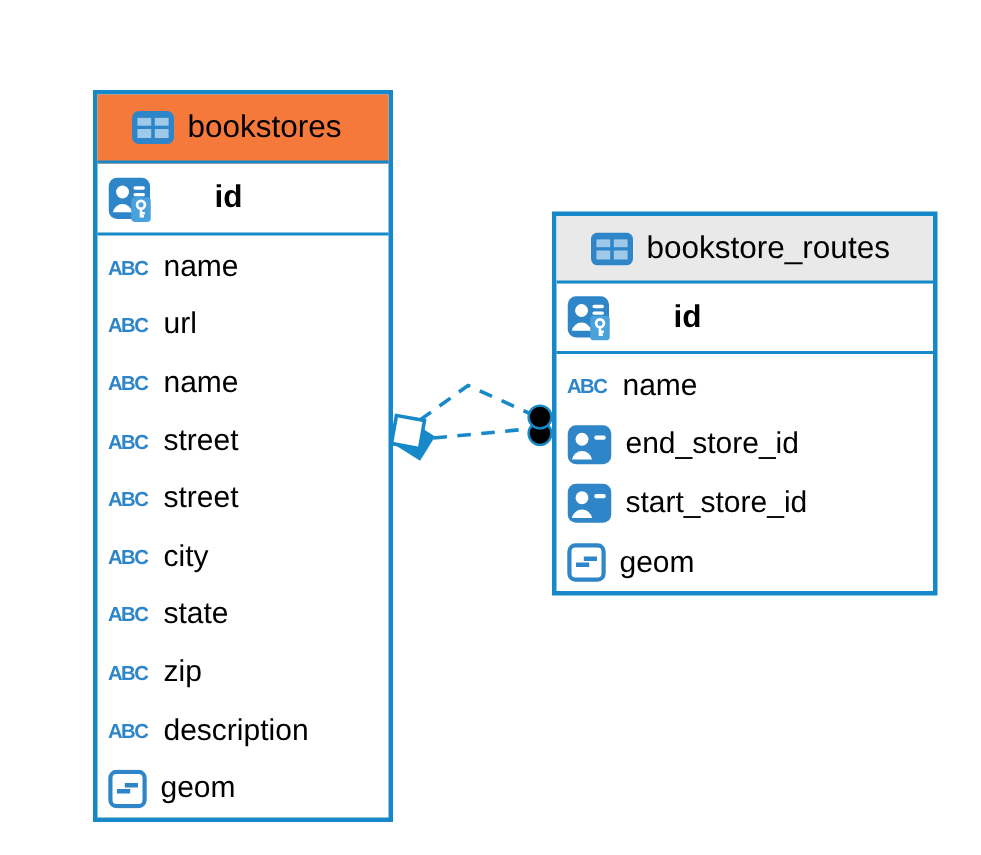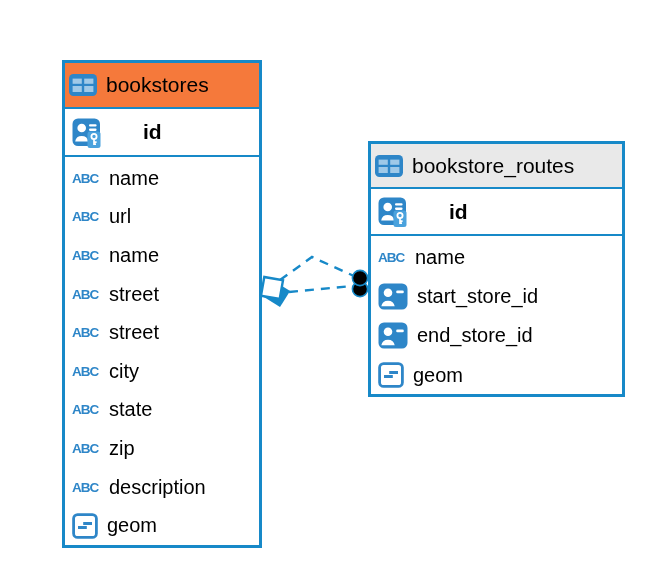--- a/index.html
+++ b/index.html
@@ -19,21 +19,21 @@
     background: #ffffff;
     border: 3px solid #1789c8;
   }
   #table-0 { left: 62px; top: 60px; width: 200px; height: 488px; }
   #table-1 { left: 368px; top: 141px; width: 257px; height: 256px; }
 
   .header {
     display: flex;
     align-items: center;
     gap: 9px;
-    padding-left: 4px;
+    padding-left: 23px;
     border-bottom: 2px solid #1789c8;
     height: 46px;
   }
   #table-1 .header { height: 45px; }
 
   .tbl-name {
     font-size: 21px;
     color: #000000;
     white-space: nowrap;
   }
@@ -187,30 +187,30 @@
           <span class="abc-icon">ABC</span>
           <span class="fld-label">name</span>
         </div>
         <div class="field-row">
           <svg class="icon" width="30" height="27" viewBox="0 0 30 27">
             <rect x="0.5" y="0.5" width="29" height="26" rx="5.5" fill="#2e86c8"></rect>
             <circle cx="10" cy="9.8" r="4.3" fill="#fff"></circle>
             <path d="M3.3 23.3 a6.8 6.8 0 0 1 13.4 0 z" fill="#fff"></path>
             <rect x="18.2" y="7.4" width="7.6" height="2.8" rx="1.3" fill="#fff"></rect>
           </svg>
-          <span class="fld-label">start_store_id</span>
+          <span class="fld-label">end_store_id</span>
         </div>
         <div class="field-row">
           <svg class="icon" width="30" height="27" viewBox="0 0 30 27">
             <rect x="0.5" y="0.5" width="29" height="26" rx="5.5" fill="#2e86c8"></rect>
             <circle cx="10" cy="9.8" r="4.3" fill="#fff"></circle>
             <path d="M3.3 23.3 a6.8 6.8 0 0 1 13.4 0 z" fill="#fff"></path>
             <rect x="18.2" y="7.4" width="7.6" height="2.8" rx="1.3" fill="#fff"></rect>
           </svg>
-          <span class="fld-label">end_store_id</span>
+          <span class="fld-label">start_store_id</span>
         </div>
         <div class="field-row">
           <svg class="icon" width="26" height="26" viewBox="0 0 26 26">
             <rect x="1.6" y="1.6" width="22.8" height="22.8" rx="4" fill="#fff" stroke="#2e86c8" stroke-width="2.8"></rect>
             <rect x="11.2" y="9" width="8.8" height="3" fill="#2e86c8"></rect>
             <rect x="6" y="13" width="8.8" height="3" fill="#2e86c8"></rect>
           </svg>
           <span class="fld-label">geom</span>
         </div>
       </div>

